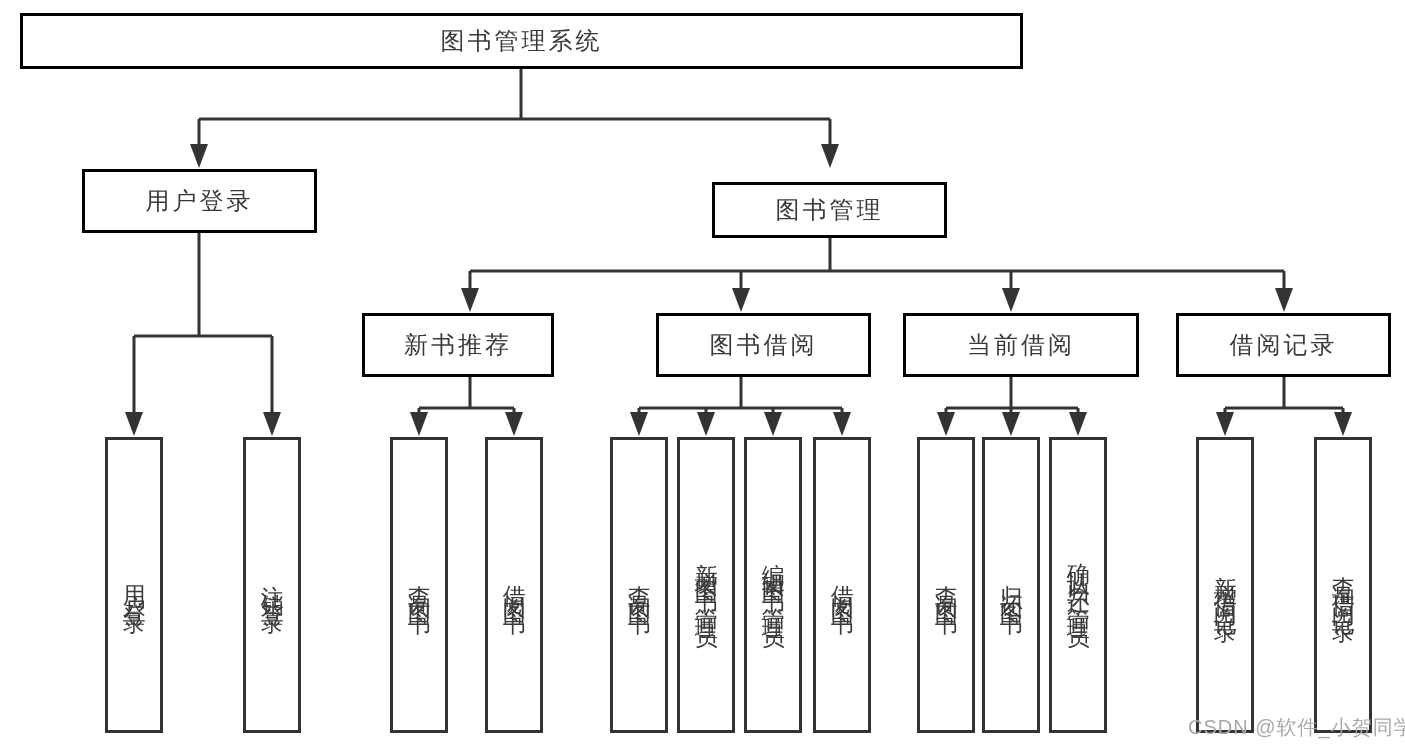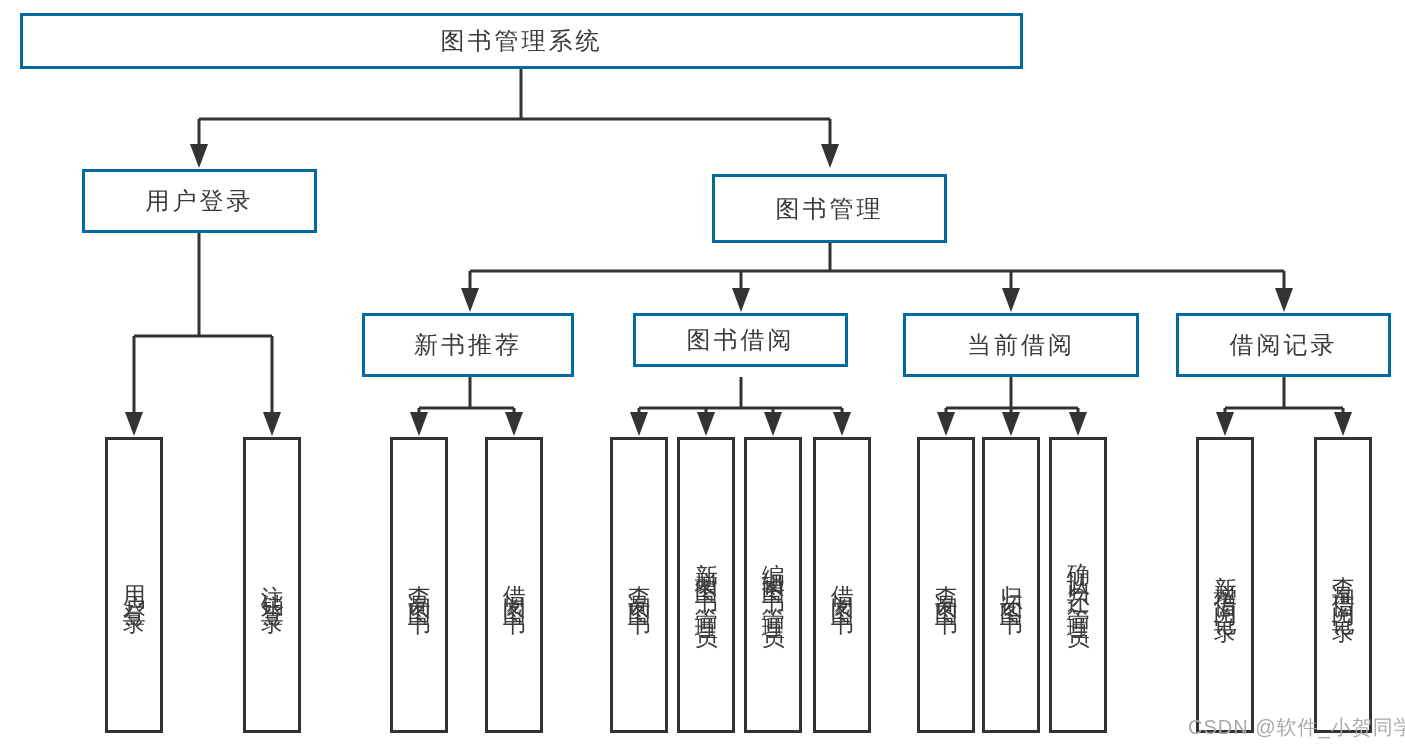--- a/index.html
+++ b/index.html
@@ -3,21 +3,21 @@
 <meta charset="utf-8">
 <style>
   html,body{margin:0;padding:0;background:#ffffff;}
   body{
     width:1405px;height:747px;position:relative;overflow:hidden;
     font-family:"Liberation Sans",sans-serif;
   }
   .connectors{position:absolute;left:0;top:0;z-index:0;}
   .hnode{
     position:absolute;box-sizing:border-box;background:#ffffff;
-    border:3px solid #0369a1;display:flex;align-items:center;justify-content:center;
+    border:3px solid #000000;display:flex;align-items:center;justify-content:center;
     z-index:1;
   }
   .hnode .label{
     font-size:24px;color:#3a3a3a;letter-spacing:3px;white-space:nowrap;
   }
   .vnode{
     position:absolute;box-sizing:border-box;background:#ffffff;
     border:3px solid #333333;display:flex;align-items:center;justify-content:center;
     z-index:1;
   }
@@ -74,28 +74,28 @@
   </g>
 </svg>
 
 <div class="hnode" style="left:20px;top:13px;width:1003px;height:56px">
   <span class="label">图书管理系统</span>
 </div>
 
 <div class="hnode" style="left:82px;top:169px;width:235px;height:64px">
   <span class="label">用户登录</span>
 </div>
-<div class="hnode" style="left:712px;top:174px;width:235px;height:69px">
+<div class="hnode" style="left:712px;top:182px;width:235px;height:56px">
   <span class="label">图书管理</span>
 </div>
 
-<div class="hnode" style="left:362px;top:313px;width:212px;height:64px">
+<div class="hnode" style="left:362px;top:313px;width:192px;height:64px">
   <span class="label">新书推荐</span>
 </div>
-<div class="hnode" style="left:633px;top:313px;width:215px;height:54px">
+<div class="hnode" style="left:656px;top:313px;width:215px;height:64px">
   <span class="label">图书借阅</span>
 </div>
 <div class="hnode" style="left:903px;top:313px;width:236px;height:64px">
   <span class="label">当前借阅</span>
 </div>
 <div class="hnode" style="left:1176px;top:313px;width:215px;height:64px">
   <span class="label">借阅记录</span>
 </div>
 
 <div class="vnode" style="left:105px;top:437px;width:58px;height:296px">

